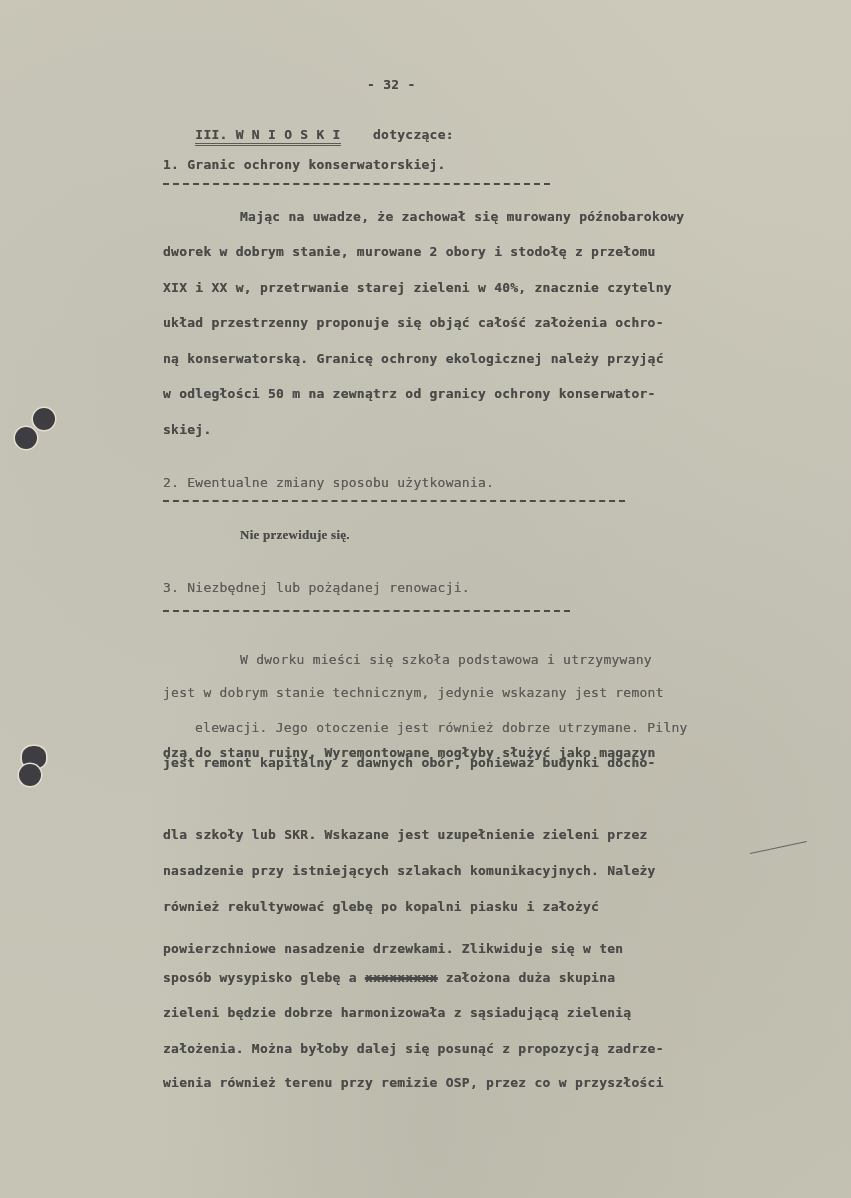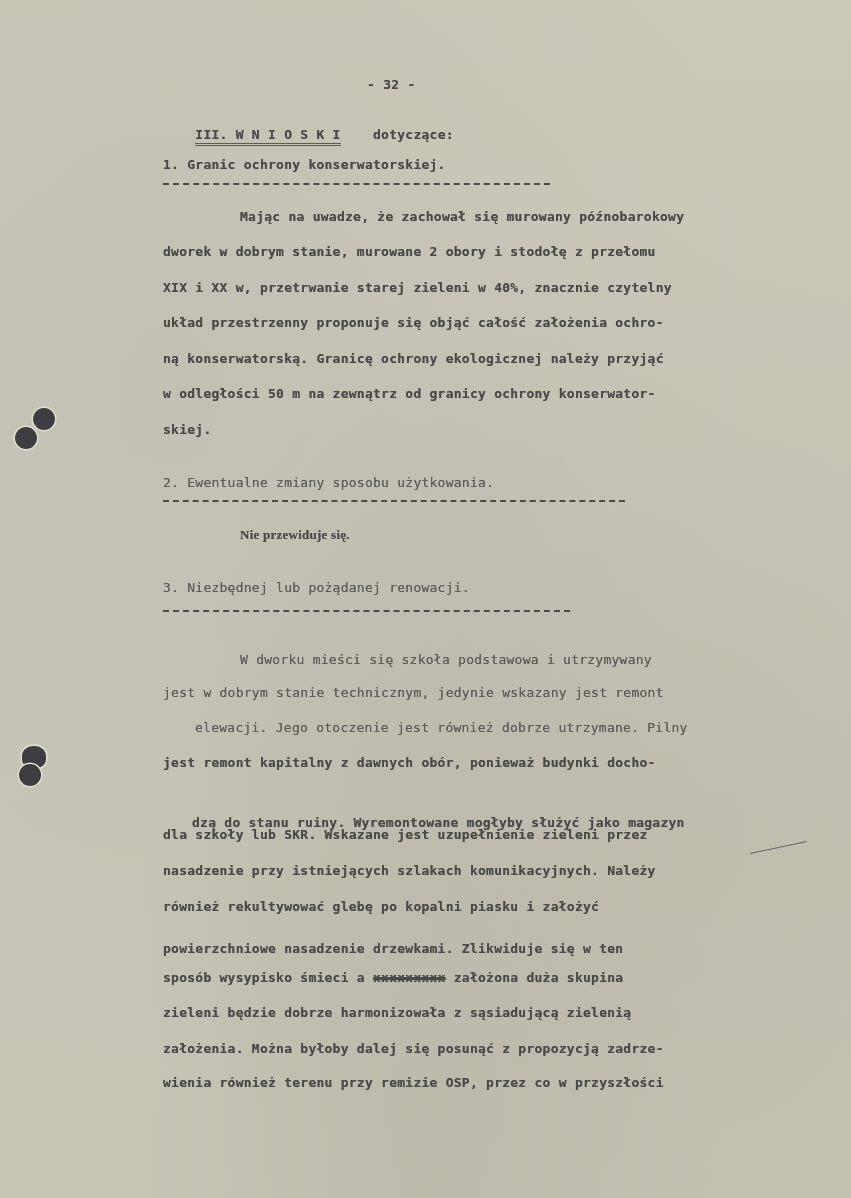--- a/index.html
+++ b/index.html
@@ -79,24 +79,24 @@
 
   <div class="tw" style="left:240px;top:528px;font-family:Liberation Serif, serif;">Nie przewiduje się.</div>
 
   <div class="tw light" style="left:163px;top:581px;">3. Niezbędnej lub pożądanej renowacji.</div>
   <div class="ul" style="left:163px;top:610px;width:407px;"></div>
 
   <div class="tw light" style="left:240px;top:653px;">W dworku mieści się szkoła podstawowa i utrzymywany</div>
   <div class="tw light" style="left:163px;top:686px;">jest w dobrym stanie technicznym, jedynie wskazany jest remont</div>
   <div class="tw light" style="left:163px;top:721px;margin-left:32px;">elewacji. Jego otoczenie jest również dobrze utrzymane. Pilny</div>
   <div class="tw" style="left:163px;top:756px;">jest remont kapitalny z dawnych obór, ponieważ budynki docho-</div>
-  <div class="tw" style="left:163px;top:816px;margin-left:29px;">dzą do stanu ruiny. Wyremontowane mogłyby służyć jako magazyn</div>
+  <div class="tw" style="left:163px;top:746px;">dzą do stanu ruiny. Wyremontowane mogłyby służyć jako magazyn</div>
   <div class="tw" style="left:163px;top:828px;">dla szkoły lub SKR. Wskazane jest uzupełnienie zieleni przez</div>
   <div class="pen" style="left:750px;top:853px;width:58px;transform:rotate(-12deg);"></div>
   <div class="tw" style="left:163px;top:864px;">nasadzenie przy istniejących szlakach komunikacyjnych. Należy</div>
   <div class="tw" style="left:163px;top:900px;">również rekultywować glebę po kopalni piasku i założyć</div>
   <div class="tw" style="left:163px;top:935px;margin-top:7px;">powierzchniowe nasadzenie drzewkami. Zlikwiduje się w ten</div>
-  <div class="tw" style="left:163px;top:971px;"><span>sposób wysypisko śmieci a</span> <span class="strike">xxxxxxxxx</span> <span>założona duża skupina</span></div>
+  <div class="tw" style="left:163px;top:971px;"><span>sposób wysypisko glebę a</span> <span class="strike">xxxxxxxxx</span> <span>założona duża skupina</span></div>
   <div class="tw" style="left:163px;top:1006px;">zieleni będzie dobrze harmonizowała z sąsiadującą zielenią</div>
   <div class="tw" style="left:163px;top:1042px;text-align:right;">założenia. Można byłoby dalej się posunąć z propozycją zadrze-</div>
   <div class="tw" style="left:163px;top:1076px;">wienia również terenu przy remizie OSP, przez co w przyszłości</div>
 
 </div>
 
 </body></html>

